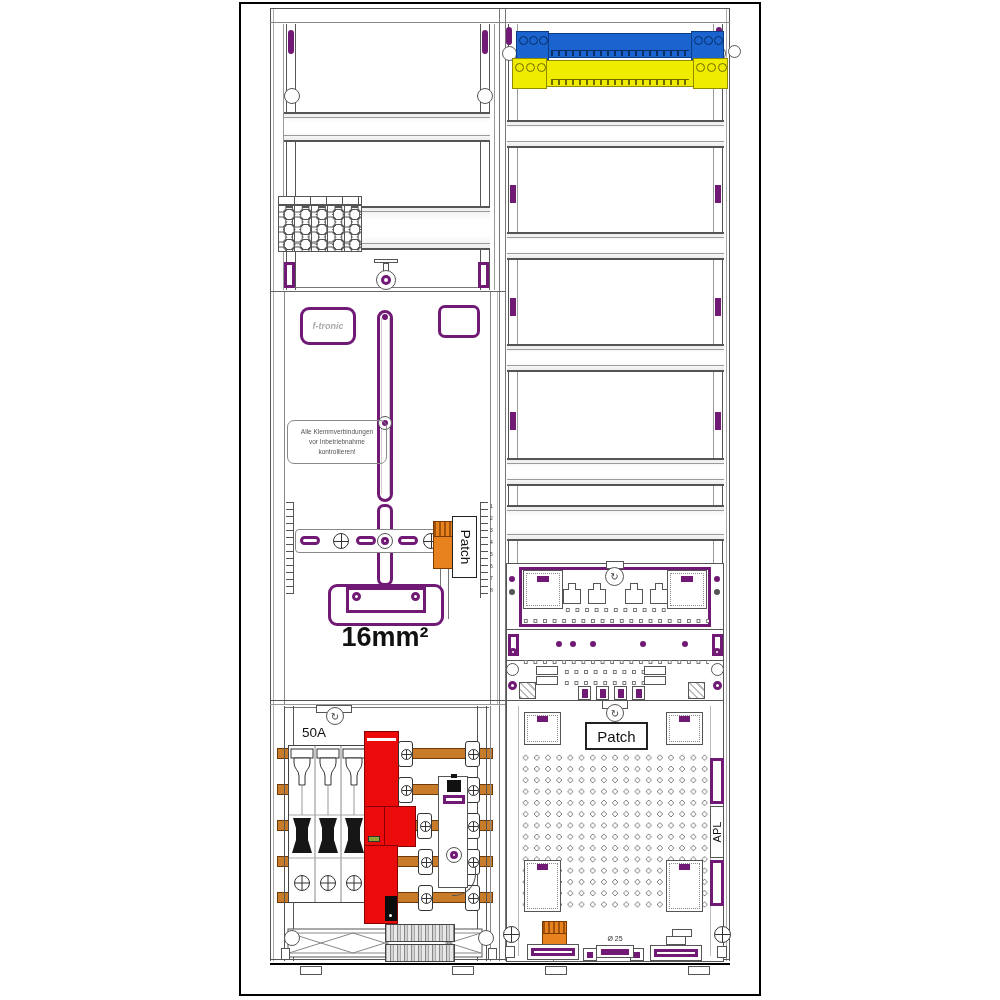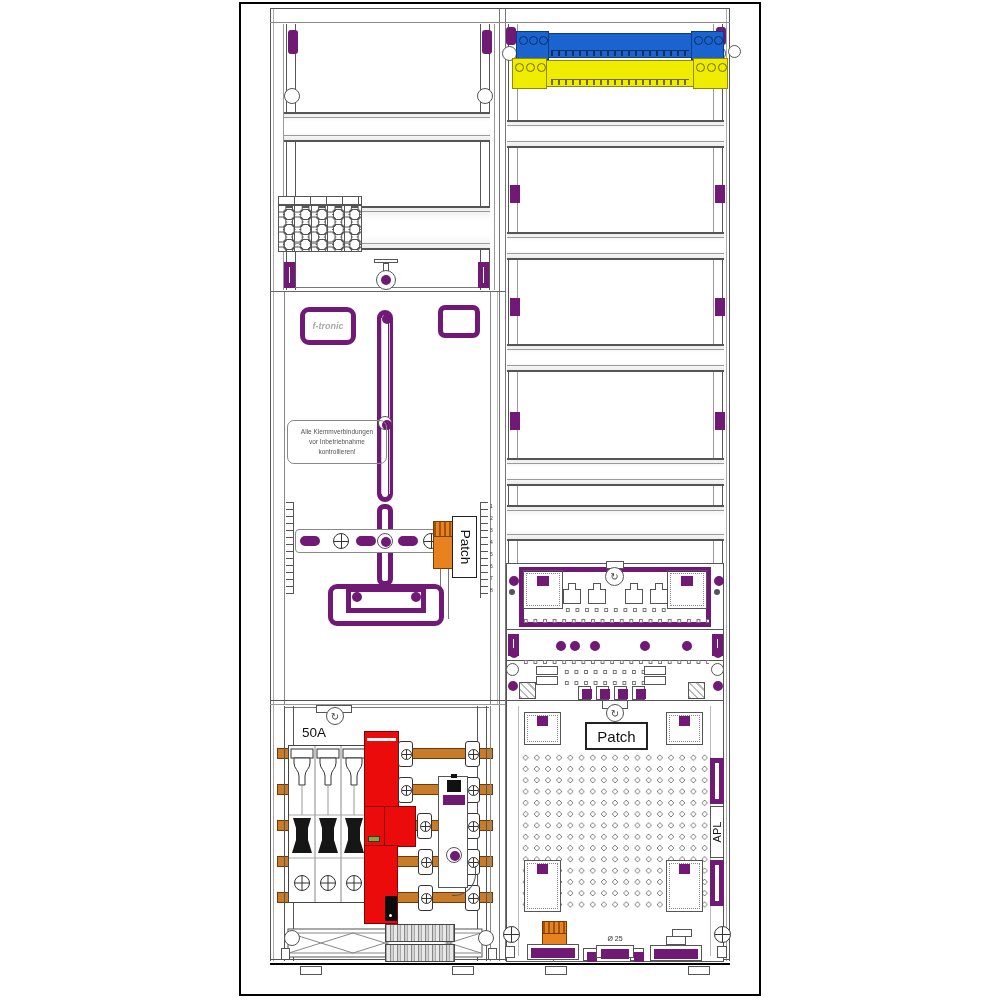--- a/index.html
+++ b/index.html
@@ -1,20 +1,20 @@
 <!DOCTYPE html>
 <html style="--busbar-blue: #1b64cf; --busbar-yellow: #efec00; --breaker-red: #ec0b0b; --terminal-orange: #e8821e; --busbar-copper: #c87c2a; --led-green: #8aa735; --outline: #444444;"><head>
 <meta charset="utf-8">
 <style>
   html,body{margin:0;padding:0;background:#fff;width:1000px;height:1000px;overflow:hidden;
     font-family:"Liberation Sans",sans-serif;color:#111}
   #root{position:relative;width:1000px;height:1000px;background:#fff}
   .a{position:absolute;box-sizing:border-box}
   .b{border:1px solid #555}
-  .bl{border:5px solid #701a75}
+  .bl{border:3px solid #701a75}
   .w{background:#fff}
   .r{border-radius:50%}
   .vl{width:0;border-left:1px solid #555}
   .hl{height:0;border-top:1px solid #555}
   .band{border-top:2px solid #555;border-bottom:2px solid #555;
     background:linear-gradient(#9a9a9a,#9a9a9a) 0 3px/100% 1px no-repeat,
       linear-gradient(#9a9a9a,#9a9a9a) 0 calc(100% - 4px)/100% 1px no-repeat,
       linear-gradient(#ececec,#fff 30%,#fff 70%,#ececec)}
   .scx{border:1px solid #333;border-radius:50%;
     background:linear-gradient(#333,#333) 50% 50%/100% 1px no-repeat,
@@ -139,20 +139,23 @@
   <div class="a vl" style="left:440px;top:569px;height:50px;border-color:#777"></div>
   <div class="a vl" style="left:448px;top:569px;height:50px;border-color:#777"></div>
   <div class="a w" style="left:452px;top:516px;width:25px;height:62px;border:1.5px solid #222">
     <span class="vt" style="font-size:13.5px">Patch</span>
   </div>
 
   <div class="a bl w" style="left:328px;top:584px;width:116px;height:42px;border-radius:9px"></div>
   <div class="a bl w" style="left:346px;top:587px;width:80px;height:26px"></div>
   <div class="a bl w r" style="left:352px;top:592px;width:9px;height:9px"></div>
   <div class="a bl w r" style="left:411px;top:592px;width:9px;height:9px"></div>
+  <div class="a ctr" style="left:320px;top:620px;width:130px;height:34px;font-size:27px;font-weight:bold">
+      <span>16mm²</span>
+    </div>
 
   <div class="a hl" style="left:270px;top:700px;width:235px"></div>
   <div class="a hl" style="left:270px;top:704px;width:235px;border-color:#999"></div>
   <div class="a hl" style="left:284px;top:707px;width:205px;border-color:#777"></div>
   <div class="a b w" style="left:316px;top:705px;width:36px;height:8px"></div>
   <div class="a b w r seal" style="left:326px;top:707px;width:18px;height:18px">
       <span>↻</span>
     </div>
 
   <div class="a" style="left:302px;top:725px;width:42px;height:16px;font-size:13.5px"><span>50A</span></div>

